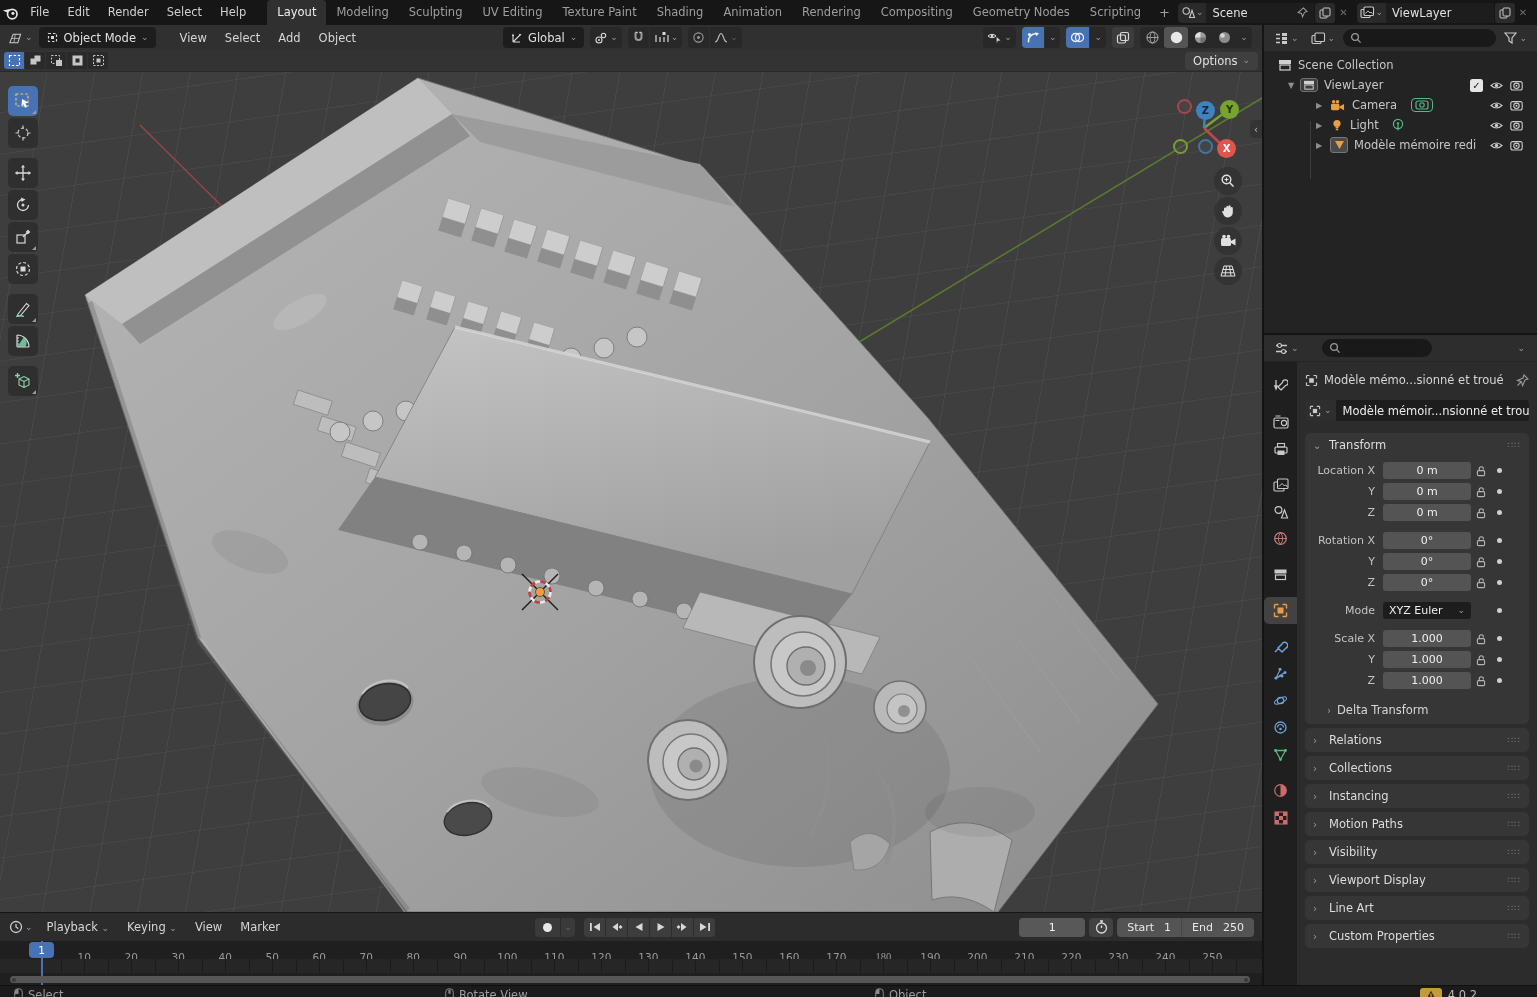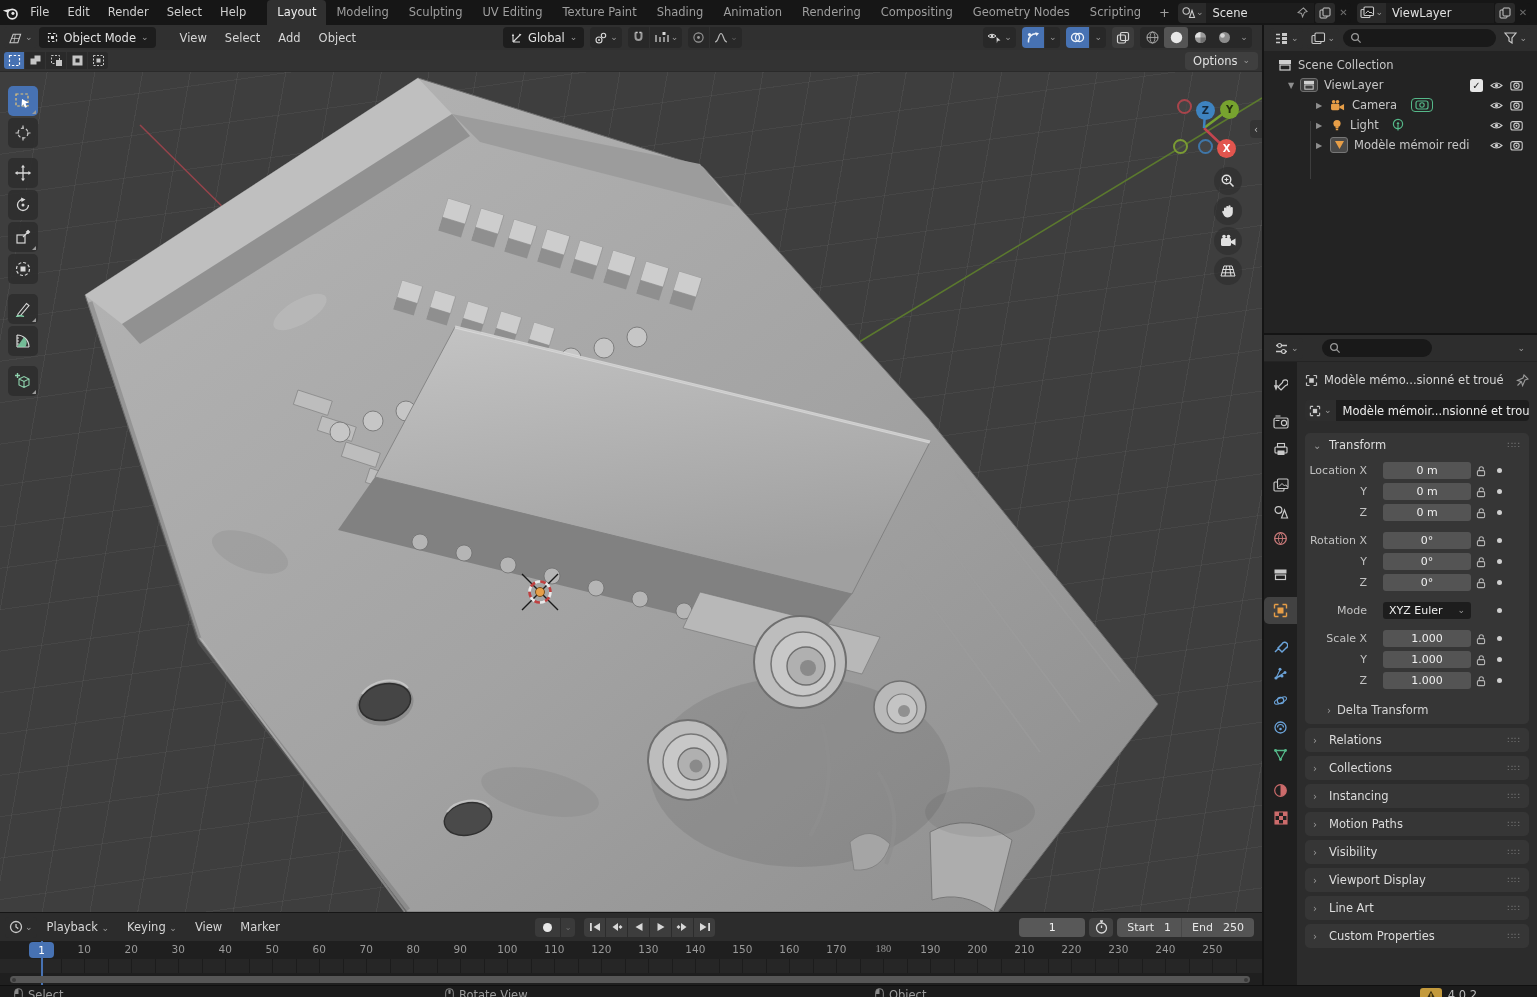--- a/index.html
+++ b/index.html
@@ -93,21 +93,21 @@
   .name-row { display:flex; align-items:center; height:21px; margin-bottom:12px; }
   .name-prefix { display:flex; align-items:center; gap:3px; background:#2e2e2e; border-radius:4px 0 0 4px; height:21px; padding:0 4px; }
   .name-field { flex:1; background:#1d1d1d; border-radius:0 4px 4px 0; height:21px; display:flex; align-items:center; padding:0 7px; color:#ececec; font-size:11.5px; white-space:nowrap; overflow:hidden; }
   .panel { background:#363636; border-radius:5px; margin-bottom:4px; }
   .panel-hdr { height:24px; display:flex; align-items:center; gap:6px; padding:0 8px; color:#dcdcdc; font-size:11.5px; }
   .panel-hdr .car { color:#9a9a9a; font-size:10px; width:10px; }
   .drag-dots { margin-left:auto; color:#7a7a7a; font-size:9px; letter-spacing:1px; }
   .tr-rows { padding:4px 6px 10px 2px; }
   .tr-row { display:flex; align-items:center; height:19px; margin-bottom:2px; }
   .tr-row.gap { margin-top:9px; }
-  .tr-label { flex:0 0 76px; text-align:right; color:#c2c2c2; font-size:11px; padding-right:16px; white-space:nowrap; }
+  .tr-label { flex:0 0 76px; text-align:right; color:#c2c2c2; font-size:11px; padding-right:8px; white-space:nowrap; }
   .tr-field { width:88px; height:17px; background:#545454; border-radius:3px; color:#f0f0f0; font-size:11px; display:flex; align-items:center; justify-content:center; }
   .tr-drop { width:88px; height:17px; background:#1d1d1d; border-radius:3px; color:#eee; font-size:11px; display:flex; align-items:center; padding:0 6px; justify-content:space-between; }
   .tr-lock { width:20px; display:flex; justify-content:center; }
   .anim-dot { width:5px; height:5px; border-radius:50%; background:#cfcfcf; margin-left:6px; }
   .subpanel-row { display:flex; align-items:center; gap:6px; height:22px; padding:0 8px 0 22px; color:#d6d6d6; font-size:11.5px; border-top:1px solid #2e2e2e; }
 
   
   .timeline { position:absolute; left:0; top:912px; width:1262px; height:73px; background:#1f1f1f; border-top:1px solid #161616; z-index:15; }
   .tl-header { position:relative; height:28px; background:#2c2c2c; display:flex; align-items:center; }
   .tl-left { display:flex; align-items:center; gap:2px; padding-left:5px; }
@@ -118,21 +118,21 @@
   .tp-btn { width:21px; height:19px; background:#3d3d3d; display:flex; align-items:center; justify-content:center; }
   .tp-btn:first-child { border-radius:4px 0 0 4px; }
   .tp-btn:last-child { border-radius:0 4px 4px 0; }
   .tl-fields { position:absolute; right:8px; display:flex; gap:4px; align-items:center; }
   .frame-field { width:66px; height:19px; background:#585858; border-radius:4px; color:#f2f2f2; font-size:11px; display:flex; align-items:center; justify-content:center; }
   .sw-btn { width:24px; height:19px; background:#424242; border-radius:4px; display:flex; align-items:center; justify-content:center; }
   .range-group { display:flex; height:19px; background:#545454; border-radius:4px; overflow:hidden; }
   .range-seg { display:flex; align-items:center; gap:10px; padding:0 10px; font-size:11px; color:#e8e8e8; }
   .range-seg + .range-seg { border-left:1px solid #474747; }
   .tl-body { position:relative; height:45px; background:#1f1f1f; overflow:hidden; }
-  .tick { position:absolute; top:2px; transform:translateX(-50%); color:#9a9a9a; font-size:10.5px; }
+  .tick { position:absolute; top:10px; transform:translateX(-50%); color:#9a9a9a; font-size:10.5px; }
   .tl-lines { position:absolute; left:0; right:0; top:18px; height:14px; background:#262626; }
   .tick-line { position:absolute; top:0; width:1px; height:14px; background:#1c1c1c; }
   .tl-scroll { position:absolute; left:10px; top:35px; width:1240px; height:7px; background:#565656; border-radius:4px; }
   .tl-scroll .cap { position:absolute; top:1.5px; width:4px; height:4px; border-radius:50%; background:#3a3a3a; }
   .playhead-line { position:absolute; left:41px; top:0; width:2px; height:45px; background:#4772b3; }
   .playhead-box { position:absolute; left:29px; top:1px; width:25px; height:16px; background:#4772b3; border-radius:4px; color:#fff; font-size:10.5px; display:flex; align-items:center; justify-content:center; }
 
   
   .statusbar { position:absolute; left:0; top:985px; width:1537px; height:12px; background:#1b1b1b; border-top:1px solid #101010; overflow:hidden; z-index:30; }
   .sb-item { position:absolute; top:2px; display:flex; gap:5px; align-items:flex-start; color:#9c9c9c; font-size:11.5px; }
@@ -767,21 +767,21 @@
 
       <div class="ol-row" style="top:84px">
         <span style="width:50px"></span>
         <span class="ol-arrow">▶</span>
         <span style="width:6px"></span>
         <span class="mesh-box">
           <svg width="11" height="10" viewBox="0 0 11 10">
               <path d="M1 1 H10 L5.5 9 Z" fill="#e79e47"></path>
             </svg>
         </span>
-        <span class="ol-label">Modèle mémoir redi</span>
+        <span class="ol-label">Modèle mémoire redi</span>
         <span class="ol-right">
           <svg class="ic" width="13" height="9" viewBox="0 0 13 9">
               <use href="#i-eye"></use>
             </svg>
           <svg class="ic" width="13" height="11" viewBox="0 0 13 11">
               <use href="#i-cam"></use>
             </svg>
         </span>
       </div>
     </div>

